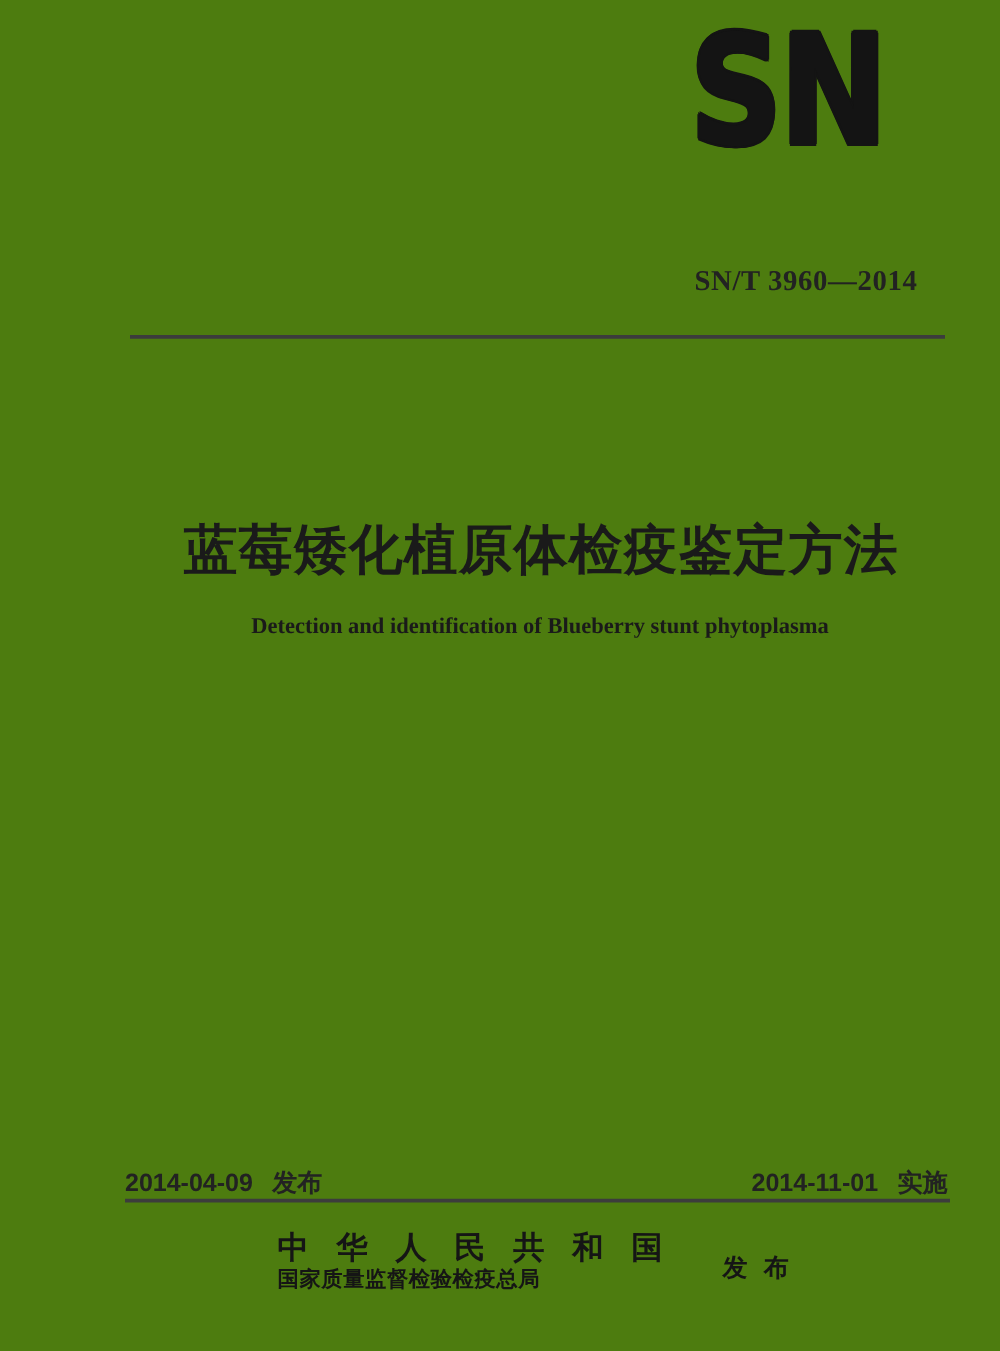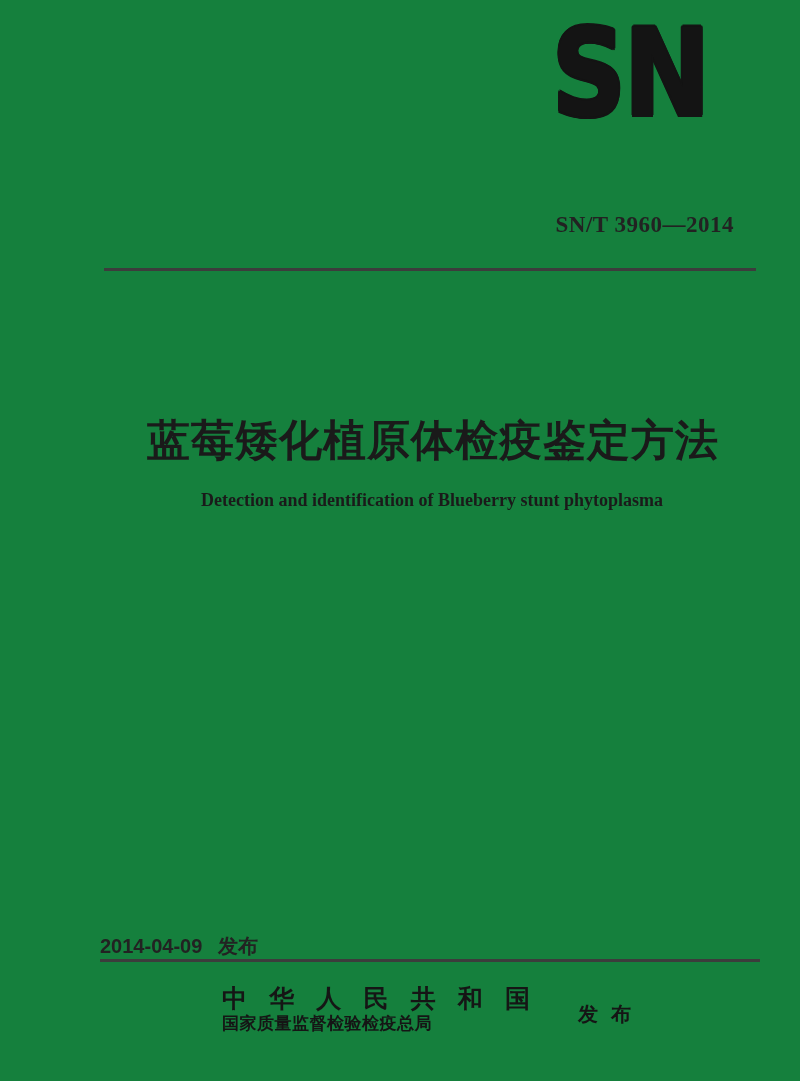--- a/index.html
+++ b/index.html
@@ -1,20 +1,20 @@
 <!DOCTYPE html>
 <html lang="zh"><head>
 <meta charset="utf-8">
 <title>SN/T 3960—2014</title>
 <style>
   html,body{margin:0;padding:0;background:#ffffff;}
   .page{
     position:relative;
     width:800px;height:1081px;
-    background:#15803d;
+    background:#4d7c0f;
     overflow:hidden;
     font-family:"Liberation Sans","DejaVu Sans",sans-serif;
     color:#1e1e1e;
   }
   
   .sn-logo{
     position:absolute;top:12px;right:92px;
     font-family:"DejaVu Sans","Liberation Sans",sans-serif;
     font-size:122px;line-height:1;font-weight:900;
     letter-spacing:-3px;
@@ -98,20 +98,24 @@
 
   <h2 class="main-title">蓝莓矮化植原体检疫鉴定方法</h2>
 
   <h3 class="sub-title">Detection and identification of Blueberry stunt phytoplasma</h3>
 
   <div class="date-row">
     <div class="date-item">
       <span>2014-04-09</span>
       <span class="date-label">发布</span>
     </div>
+    <div class="date-item">
+      <span>2014-11-01</span>
+      <span class="date-label">实施</span>
+    </div>
   </div>
 
   <div class="rule rule-bottom"></div>
 
   <div class="footer">
     <div class="pub-lines">
       <div class="pub-line1">
           <span>中</span>
           <span>华</span>
           <span>人</span>

